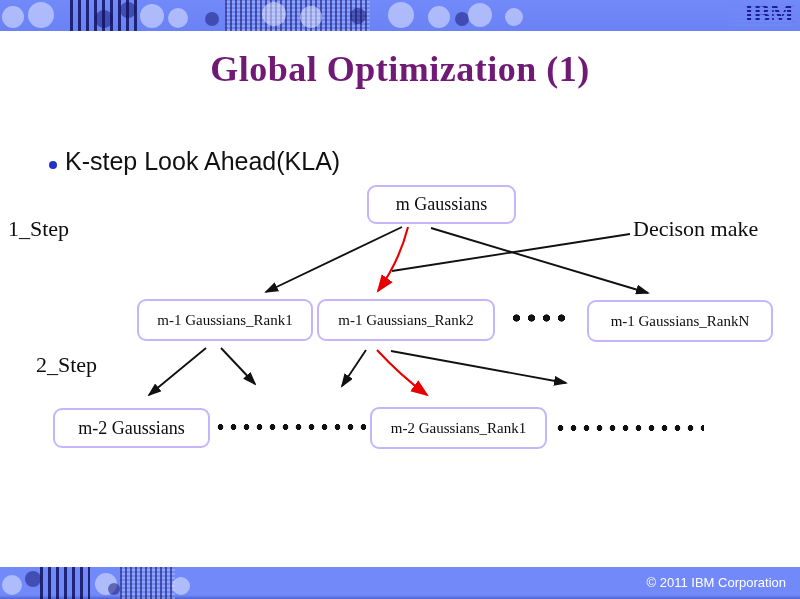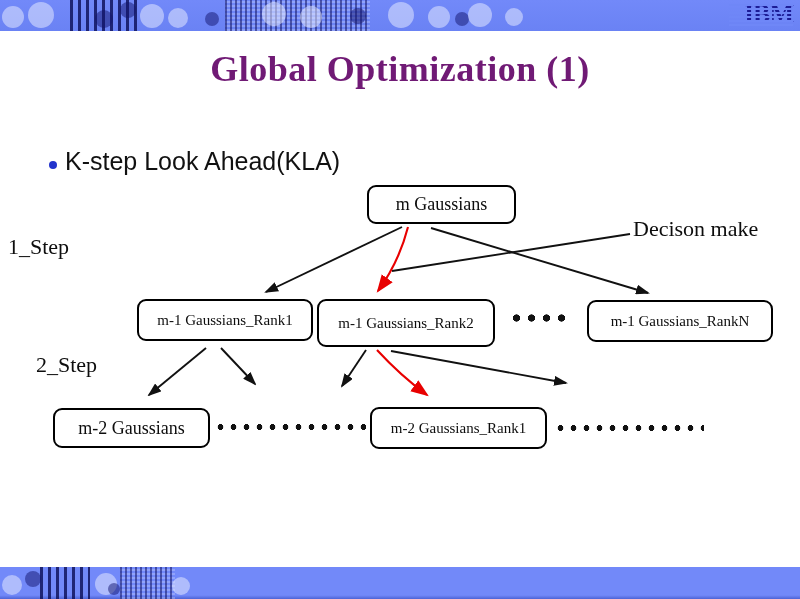--- a/index.html
+++ b/index.html
@@ -29,21 +29,21 @@
   
   .slide-title{position:absolute;left:0;top:48px;width:800px;text-align:center;
                font-family:"Liberation Serif","DejaVu Serif",serif;font-weight:700;
                font-size:36px;color:#701a75;letter-spacing:.5px;}
   .bullet-row{position:absolute;left:47px;top:135px;margin-top:12px;}
   .bullet-dot{position:absolute;left:2px;top:14px;width:8px;height:8px;border-radius:50%;
               background:#2233cc;}
   .bullet-text{margin-left:18px;font-size:25px;color:#111;}
 
   
-  .node{position:absolute;box-sizing:border-box;border:2px solid #000000;border-radius:9px;
+  .node{position:absolute;box-sizing:border-box;border:2px solid #c4b5fd;border-radius:9px;
         background:#fff;display:flex;align-items:center;justify-content:center;
         font-family:"Liberation Serif","DejaVu Serif",serif;color:#0d0d0d;}
   .step-label,.annotation{position:absolute;font-family:"Liberation Serif",serif;
         color:#0d0d0d;font-size:22px;}
   .dots{position:absolute;background-repeat:repeat-x;background-position:left center;}
   .dots.small{background-image:radial-gradient(circle,#111 2.7px,transparent 3.1px);
               background-size:13px 10px;height:12px;}
   .dots.big{background-image:radial-gradient(circle,#111 3.4px,transparent 3.8px);
             background-size:15px 12px;height:13px;}
   svg.edges{position:absolute;left:0;top:0;pointer-events:none;}
@@ -82,21 +82,21 @@
   <div class="ibm-logo">IBM</div>
 </div>
 
 <div class="slide-title">Global Optimization (1)</div>
 
 <div class="bullet-row">
   <span class="bullet-dot"></span>
   <span class="bullet-text">K-step Look Ahead(KLA)</span>
 </div>
 
-<div class="step-label" style="left:8px;top:234px;text-align:center;">1_Step</div>
+<div class="step-label" style="left:8px;top:216px;text-align:center;">1_Step</div>
 <div class="step-label" style="left:8px;top:352px;margin-left:28px;">2_Step</div>
 <div class="annotation" style="left:633px;top:216px;">Decison make</div>
 
 <svg class="edges" width="800" height="599">
   <defs>
     <marker id="ab" viewBox="0 0 14 10" refX="12" refY="5" markerWidth="14" markerHeight="10" markerUnits="userSpaceOnUse" orient="auto">
         <path d="M0,0 L14,5 L0,10 z" fill="#111"></path>
       </marker>
     <marker id="ar" viewBox="0 0 16 12" refX="14" refY="6" markerWidth="18" markerHeight="14" markerUnits="userSpaceOnUse" orient="auto">
         <path d="M0,0 L16,6 L0,12 z" fill="#e80000"></path>
@@ -112,32 +112,33 @@
     <line x1="391" y1="351" x2="566" y2="383" marker-end="url(#ab)"></line>
   </g>
   <g stroke="#e80000" stroke-width="2.1" fill="none">
     <path d="M408,227 Q399,262 378,291" marker-end="url(#ar)"></path>
     <path d="M377,350 Q401,376 427,395" marker-end="url(#ar)"></path>
   </g>
 </svg>
 
 <div class="node" style="left:367px;top:185px;width:149px;height:39px;font-size:18px;">m Gaussians</div>
 <div class="node" style="left:137px;top:299px;width:176px;height:42px;font-size:15px;">m-1 Gaussians_Rank1</div>
-<div class="node" style="left:317px;top:299px;width:178px;height:48px;font-size:15px;">m-1 Gaussians_Rank2</div>
+<div class="node" style="left:317px;top:299px;width:178px;height:42px;font-size:15px;">m-1 Gaussians_Rank2</div>
 <div class="node" style="left:587px;top:300px;width:186px;height:42px;font-size:15px;">m-1 Gaussians_RankN</div>
 <div class="node" style="left:53px;top:408px;width:157px;height:40px;font-size:18px;">m-2 Gaussians</div>
 <div class="node" style="left:370px;top:407px;width:177px;height:42px;font-size:15px;">m-2 Gaussians_Rank1</div>
 
 <div class="dots big" style="left:509px;top:311px;width:60px;"></div>
 <div class="dots small" style="left:214px;top:421px;width:152px;"></div>
 <div class="dots small" style="left:554px;top:422px;width:150px;"></div>
 
 <div class="footer">
   <div class="deco">
     <div class="s1" style="left:40px;width:50px;"></div>
     <div class="s2" style="left:120px;width:55px;"></div>
     <div class="c cl" style="left:2px;top:8px;width:20px;height:20px;"></div>
     <div class="c cd" style="left:25px;top:4px;width:16px;height:16px;"></div>
     <div class="c cl" style="left:95px;top:6px;width:22px;height:22px;"></div>
     <div class="c cd" style="left:108px;top:16px;width:12px;height:12px;"></div>
     <div class="c cl" style="left:172px;top:10px;width:18px;height:18px;"></div>
   </div>
+  <div class="footer-copy">© 2011 IBM Corporation</div>
 </div>
 
 </body></html>

